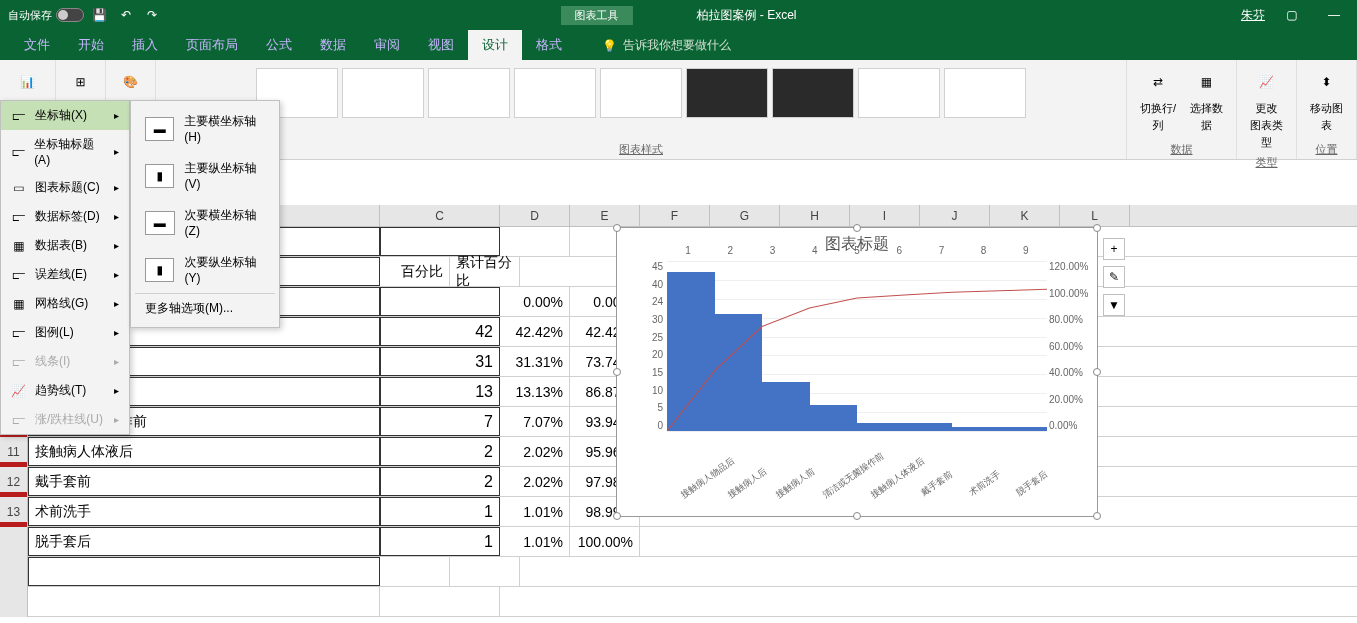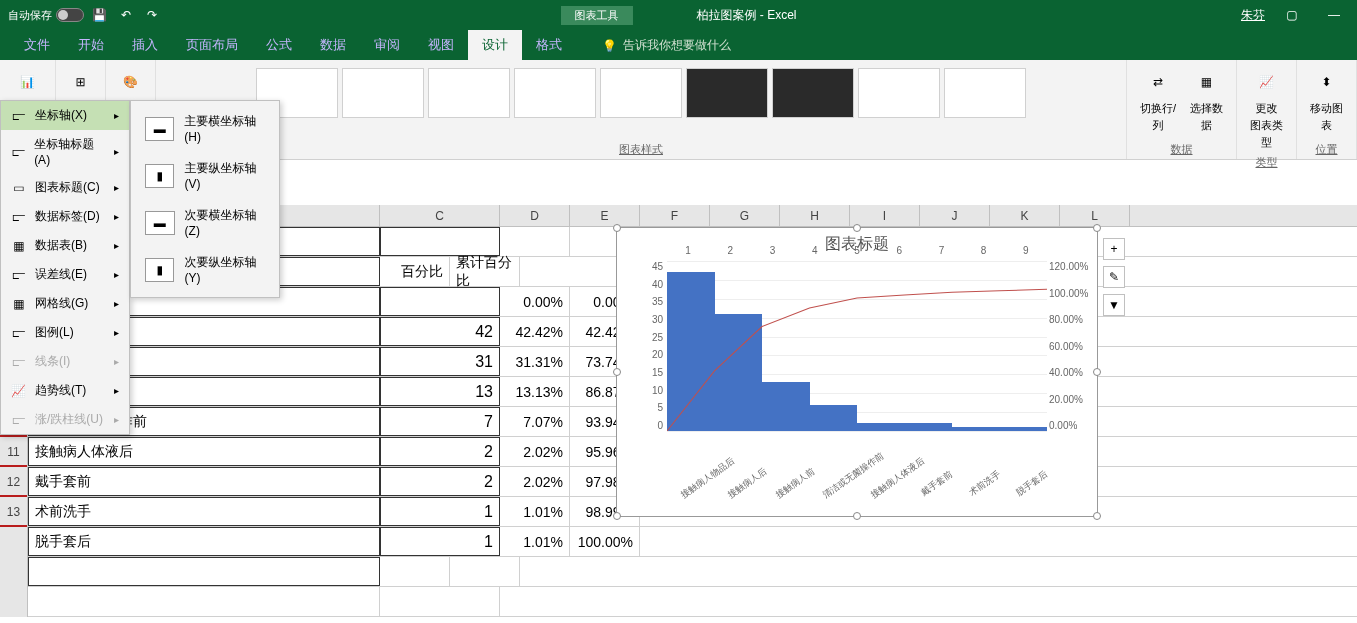--- a/index.html
+++ b/index.html
@@ -51,21 +51,21 @@
 .axis-icon { width: 32px; height: 24px; border: 1px solid #999; background: #fff; display: inline-flex; align-items: center; justify-content: center; }
 .more-axis { border-top: 1px solid #d0d0d0; padding: 6px 10px; font-size: 12px; cursor: pointer; }
 
 
 .col-headers { height: 22px; background: #e6e6e6; border-bottom: 1px solid #c0c0c0; display: flex; margin-left: 28px; }
 .col-header { border-right: 1px solid #c0c0c0; text-align: center; line-height: 22px; font-size: 12px; color: #444; }
 
 
 .grid-area { display: flex; position: relative; }
 .row-headers { width: 28px; background: #e6e6e6; border-right: 1px solid #c0c0c0; }
-.row-header { height: 30px; border-bottom: 2px solid #b91c1c; text-align: center; line-height: 30px; font-size: 12px; color: #444; }
+.row-header { height: 30px; border-bottom: 5px solid #b91c1c; text-align: center; line-height: 30px; font-size: 12px; color: #444; }
 .cells { flex: 1; position: relative; }
 .cell-row { display: flex; height: 30px; border-bottom: 1px solid #d0d0d0; }
 .cell { border-right: 1px solid #d0d0d0; padding: 4px 6px; font-size: 14px; display: flex; align-items: center; }
 .cell.right { justify-content: flex-end; }
 
 
 .chart-object { position: absolute; left: 616px; top: 0px; width: 482px; height: 290px; border: 1px solid #999; background: #fff; }
 .chart-handle { position: absolute; width: 8px; height: 8px; background: #fff; border: 1px solid #888; border-radius: 50%; }
 .chart-title { text-align: center; font-size: 16px; color: #555; padding: 6px; }
 .chart-plot { position: relative; height: 170px; margin: 0 50px; }
@@ -261,20 +261,21 @@
       <span>主要纵坐标轴(V)</span>
     </div>
   <div class="axis-item">
       <span class="axis-icon">▬</span>
       <span>次要横坐标轴(Z)</span>
     </div>
   <div class="axis-item">
       <span class="axis-icon">▮</span>
       <span>次要纵坐标轴(Y)</span>
     </div>
+  <div class="more-axis">更多轴选项(M)...</div>
 </div>
 
 <div style="position:absolute;top:205px;left:0;right:0">
 <div class="col-headers" id="col-headers-row">
       <div class="col-header" style="width: 352px;">B</div>
       <div class="col-header" style="width: 120px;">C</div>
       <div class="col-header" style="width: 70px;">D</div>
       <div class="col-header" style="width: 70px;">E</div>
       <div class="col-header" style="width: 70px;">F</div>
       <div class="col-header" style="width: 70px;">G</div>
@@ -402,21 +403,21 @@
             <span>4</span>
             <span>5</span>
             <span>6</span>
             <span>7</span>
             <span>8</span>
             <span>9</span>
           </div>
       <div class="y-axis-left" id="yleft">
             <span>45</span>
             <span>40</span>
-            <span>35</span>
+            <span>24</span>
             <span>30</span>
             <span>25</span>
             <span>20</span>
             <span>15</span>
             <span>10</span>
             <span>5</span>
             <span>0</span>
           </div>
       <div class="y-axis-right" id="yright">
             <span>120.00%</span>

